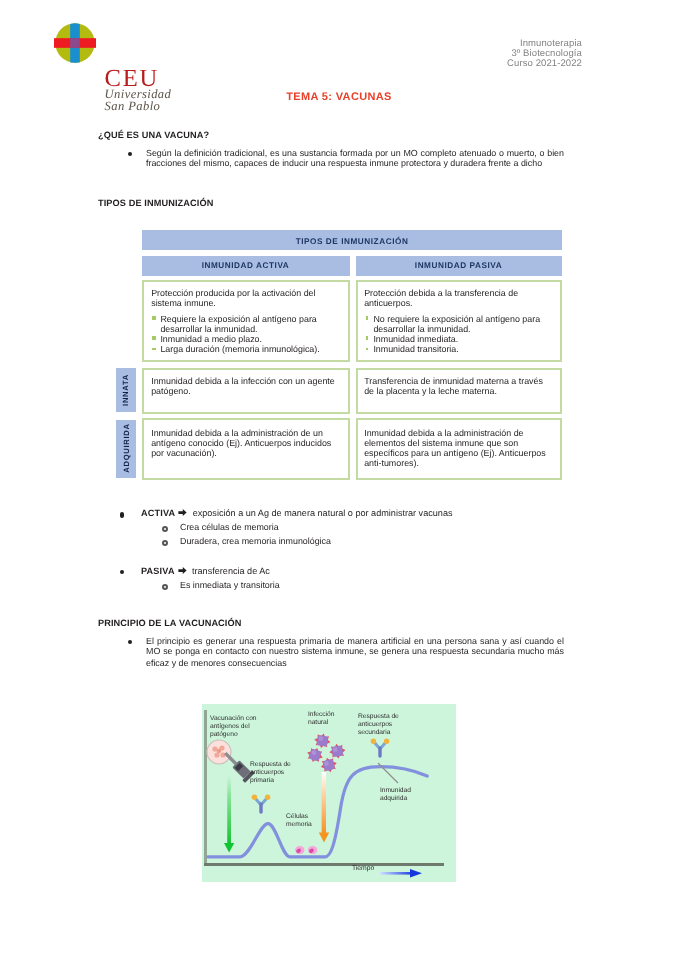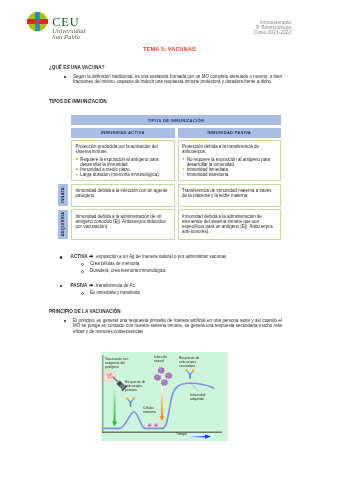--- a/index.html
+++ b/index.html
@@ -4,21 +4,21 @@
 <title>TEMA 5: VACUNAS</title>
 <style>
   html,body{margin:0;padding:0;background:#ffffff;}
   body{width:339px;height:480px;font-family:"Liberation Sans",sans-serif;color:#231f20;overflow:hidden;
        -webkit-font-smoothing:antialiased;}
   .page{position:relative;width:339px;height:480px;background:#fff;}
 
   
   .logo{position:absolute;left:27px;top:10.5px;width:21px;height:21px;}
   .brand{position:absolute;left:52.3px;top:16.5px;}
-  .brand .ceu{font-family:"Liberation Serif",serif;font-size:12.3px;letter-spacing:0.85px;color:#14532d;line-height:11px;}
+  .brand .ceu{font-family:"Liberation Serif",serif;font-size:12.3px;letter-spacing:0.85px;color:#b91c1c;line-height:11px;margin-top:17px;}
   .brand .uni{font-family:"Liberation Serif",serif;font-style:italic;font-size:6.3px;color:#5a5348;line-height:5.9px;letter-spacing:.2px;margin-top:0.3px;}
   .course{position:absolute;left:195px;top:19.9px;width:96px;text-align:right;font-size:4.75px;line-height:5.25px;color:#838383;letter-spacing:.05px;}
 
   .title{position:absolute;left:0;top:46.2px;width:339px;text-align:center;font-size:5.5px;font-weight:bold;color:#e8412a;letter-spacing:.18px;}
 
   .h2{position:absolute;font-size:4.6px;font-weight:bold;color:#231f20;letter-spacing:.05px;}
   .body-txt{position:absolute;font-size:4.45px;line-height:5.9px;color:#231f20;text-align:justify;}
   .bul{position:absolute;width:2.2px;height:2.2px;border-radius:50%;background:#231f20;}
   .sbul{position:absolute;width:3.2px;height:3.2px;border:0.5px solid #555;border-radius:50%;box-sizing:border-box;background:#fff;}
   .lvl1{font-size:4.55px;line-height:5.8px;text-align:left;}

